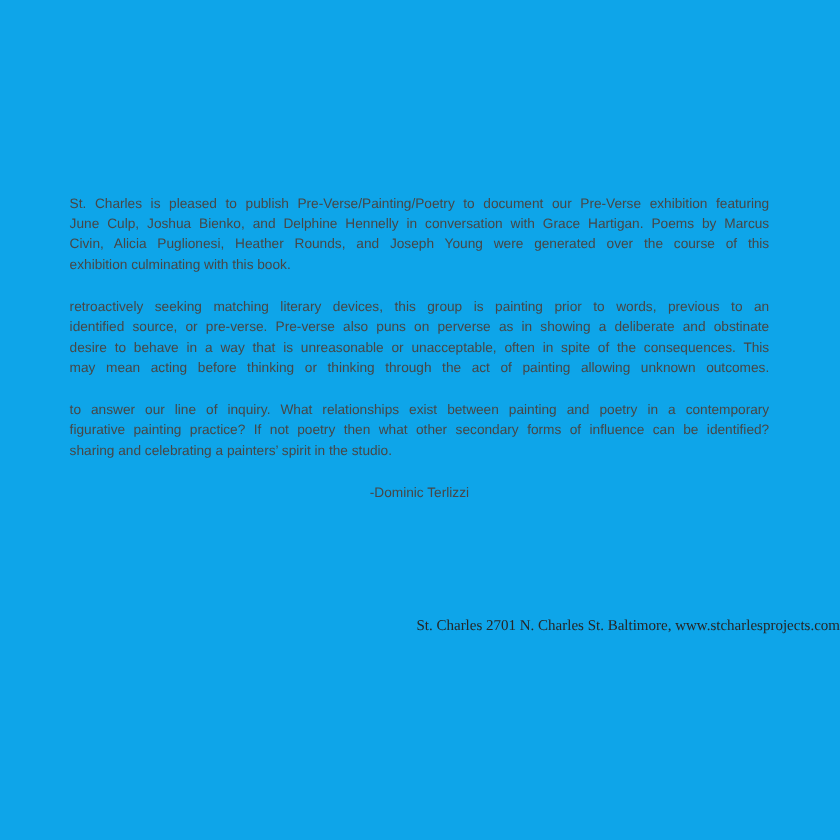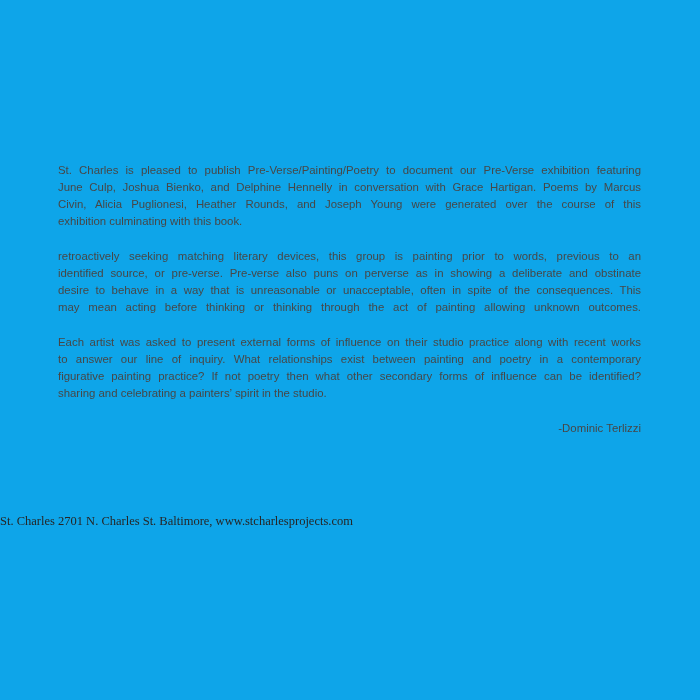--- a/index.html
+++ b/index.html
@@ -33,28 +33,28 @@
     text-align-last: justify;
     white-space: normal;
   }
   .pline.ragged {
     text-align: right;
     text-align-last: left;
   }
   .signature {
     height: 17px;
     line-height: 17px;
-    text-align: right;
+    text-align: center;
   }
   .footer {
     position: absolute;
     left: 0;
     top: 513px;
     width: 700px;
-    text-align: left;
+    text-align: right;
     font-family: "Liberation Serif", "DejaVu Serif", serif;
     font-size: 12.5px;
     line-height: 16px;
     color: #262626;
   }
 </style>
 </head>
 <body>
 
 <div class="page">
@@ -69,21 +69,20 @@
     </div>
 
     <div class="paragraph">
       <div class="pline">retroactively seeking matching literary devices, this group is painting prior to words, previous to an</div>
       <div class="pline">identified source, or pre-verse. Pre-verse also puns on perverse as in showing a deliberate and obstinate</div>
       <div class="pline">desire to behave in a way that is unreasonable or unacceptable, often in spite of the consequences. This</div>
       <div class="pline">may mean acting before thinking or thinking through the act of painting allowing unknown outcomes.</div>
     </div>
 
     <div class="paragraph">
-      <div class="pline">Each artist was asked to present external forms of influence on their studio practice along with recent works</div>
       <div class="pline">to answer our line of inquiry. What relationships exist between painting and poetry in a contemporary</div>
       <div class="pline">figurative painting practice? If not poetry then what other secondary forms of influence can be identified?</div>
       <div class="pline ragged">sharing and celebrating a painters’ spirit in the studio.</div>
     </div>
 
     <div class="signature">-Dominic Terlizzi</div>
 
   </div>
 
   <div class="footer">St. Charles 2701 N. Charles St. Baltimore, www.stcharlesprojects.com</div>

